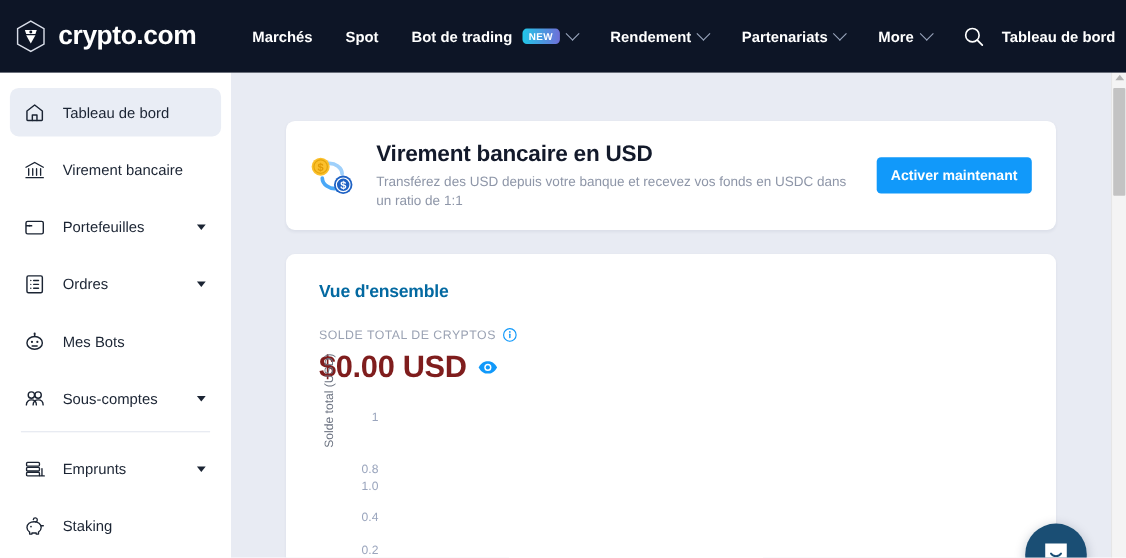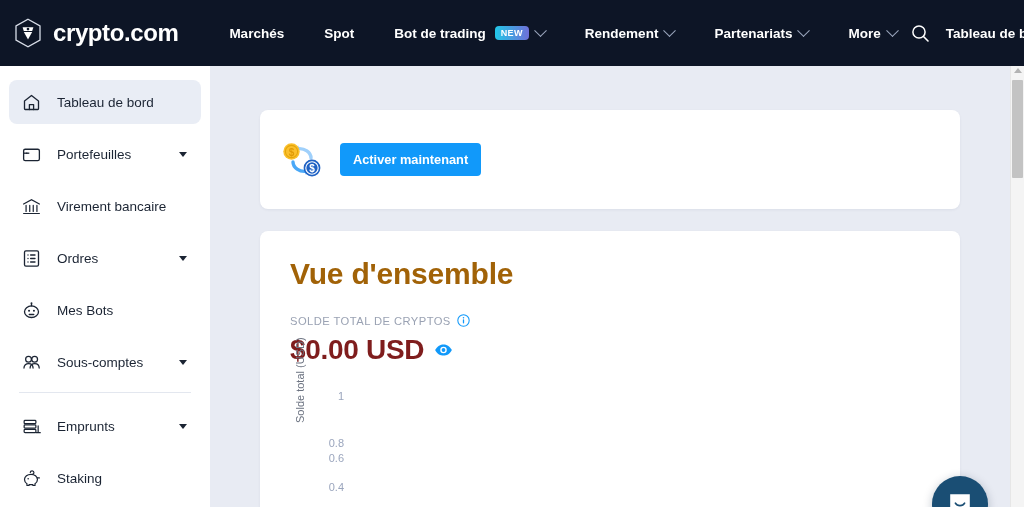--- a/index.html
+++ b/index.html
@@ -19,21 +19,21 @@
     display: flex; align-items: center;
     padding-left: 12px;
     z-index: 30;
   }
   .brand { display: flex; align-items: center; gap: 9px; margin-right: 38px; }
   .brand-mark { width: 32px; height: 32px; display: block; }
   .brand-text {
     color: #ffffff; font-size: 24px; font-weight: 700;
     letter-spacing: -0.4px; line-height: 1;
   }
-  .nav-items { display: flex; align-items: center; gap: 14px; }
+  .nav-items { display: flex; align-items: center; gap: 4px; }
   .nav-item {
     display: flex; align-items: center; gap: 6px;
     color: #ffffff; font-size: 13.5px; font-weight: 700;
     padding: 8px 13px; cursor: pointer; white-space: nowrap;
   }
   .caret {
     display: inline-block; width: 9px; height: 9px;
     border-right: 1.6px solid #9aa6bd; border-bottom: 1.6px solid #9aa6bd;
     transform: rotate(45deg) translate(-2px,-2px);
     margin-left: 1px;
@@ -127,21 +127,21 @@
     background: #1199fa; color: #ffffff;
     font-size: 12.8px; font-weight: 700;
     border: none; border-radius: 4px;
     padding: 9px 13px; cursor: pointer;
     white-space: nowrap;
   }
 
   
   .overview { margin-top: 22px; height: 300px; padding: 26px 30px 0 30px; }
   .ov-title {
-    font-size: 30px; font-weight: 700; color: #a16207;
+    font-size: 16px; font-weight: 700; color: #0369a1;
     letter-spacing: -0.2px;
   }
   .ov-label-row {
     margin-top: 23px; display: flex; align-items: center; gap: 6px;
   }
   .ov-label {
     font-size: 11.2px; font-weight: 400; color: #9aa2b3;
     letter-spacing: 0.45px; text-transform: uppercase;
   }
   .ov-amount-row {
@@ -269,39 +269,39 @@
         <svg width="21" height="21" viewBox="0 0 24 24" fill="none" stroke="#1b2433" stroke-width="1.5" stroke-linecap="round" stroke-linejoin="round">
           <path d="M4 10.2 L12 4 L20 10.2 V19.2 A0.8 0.8 0 0 1 19.2 20 H4.8 A0.8 0.8 0 0 1 4 19.2 Z"></path>
           <path d="M9.6 20 V14.4 H14.4 V20"></path>
         </svg>
       </span>
       <span class="side-label">Tableau de bord</span>
     </div>
 
     <div class="side-item">
       <span class="side-ico">
+        <svg width="21" height="21" viewBox="0 0 24 24" fill="none" stroke="#1b2433" stroke-width="1.4" stroke-linecap="round">
+          <path d="M3 9.2 L12 4.2 L21 9.2"></path>
+          <path d="M3 20 H21"></path>
+          <path d="M5.8 10.8 V17.6 M10 10.8 V17.6 M14 10.8 V17.6 M18.2 10.8 V17.6"></path>
+        </svg>
+      </span>
+      <span class="side-label">Virement bancaire</span>
+    </div>
+
+    <div class="side-item">
+      <span class="side-ico">
         <svg width="21" height="21" viewBox="0 0 24 24" fill="none" stroke="#1b2433" stroke-width="1.5" stroke-linejoin="round">
           <rect x="3" y="6" width="18" height="13" rx="1.8"></rect>
           <path d="M3 10.5 H9.5"></path>
           <circle cx="6.6" cy="10.5" r="0.9" fill="#1b2433" stroke="none"></circle>
         </svg>
       </span>
       <span class="side-label">Portefeuilles</span>
       <span class="side-caret"></span>
-    </div>
-
-    <div class="side-item">
-      <span class="side-ico">
-        <svg width="21" height="21" viewBox="0 0 24 24" fill="none" stroke="#1b2433" stroke-width="1.4" stroke-linecap="round">
-          <path d="M3 9.2 L12 4.2 L21 9.2"></path>
-          <path d="M3 20 H21"></path>
-          <path d="M5.8 10.8 V17.6 M10 10.8 V17.6 M14 10.8 V17.6 M18.2 10.8 V17.6"></path>
-        </svg>
-      </span>
-      <span class="side-label">Virement bancaire</span>
     </div>
 
     <div class="side-item">
       <span class="side-ico">
         <svg width="21" height="21" viewBox="0 0 24 24" fill="none" stroke="#1b2433" stroke-width="1.5" stroke-linecap="round">
           <rect x="4" y="3.2" width="16" height="17.6" rx="1.6"></rect>
           <path d="M8 8 H8.01 M11 8 H16 M8 12 H8.01 M11 12 H16 M8 16 H8.01 M11 16 H16"></path>
         </svg>
       </span>
       <span class="side-label">Ordres</span>
@@ -372,20 +372,24 @@
         <path d="M20.5 9.6 L16.2 13.1 L20.8 16.2 Z" fill="#8ec8fa"></path>
         <path d="M30 35 C21 37 15 31 15 26" fill="none" stroke="#4aa8f7" stroke-width="3.4" stroke-linecap="round"></path>
         <path d="M27.6 38.4 L32 34.9 L27.3 31.9 Z" fill="#3e9ef5"></path>
         <circle cx="13.5" cy="15.5" r="8.2" fill="#fbc02d"></circle>
         <circle cx="13.5" cy="15.5" r="6.1" fill="none" stroke="#e3a50c" stroke-width="1.1"></circle>
         <text x="13.5" y="19.6" font-family="Liberation Sans, sans-serif" font-size="10" font-weight="700" fill="#e09b07" text-anchor="middle">$</text>
         <circle cx="34" cy="32" r="8.4" fill="#1f62c4"></circle>
         <circle cx="34" cy="32" r="6.2" fill="none" stroke="#ffffff" stroke-width="1.1"></circle>
         <text x="34" y="36.1" font-family="Liberation Sans, sans-serif" font-size="10" font-weight="700" fill="#ffffff" text-anchor="middle">$</text>
       </svg>
+      <div class="banner-text">
+        <div class="banner-title">Virement bancaire en USD</div>
+        <div class="banner-sub">Transférez des USD depuis votre banque et recevez vos fonds en USDC dans un ratio de 1:1</div>
+      </div>
       <button class="banner-btn">Activer maintenant</button>
     </div>
 
     <div class="card overview">
       <div class="ov-title">Vue d'ensemble</div>
 
       <div class="ov-label-row">
         <span class="ov-label">SOLDE TOTAL DE CRYPTOS</span>
         <span class="icon-btn">
           <svg width="13" height="13" viewBox="0 0 16 16">
@@ -405,21 +409,21 @@
             <circle cx="12" cy="8" r="2.4" fill="#1199fa"></circle>
           </svg>
         </span>
       </div>
 
       <div class="chart-wrap">
         <div class="chart-ylabel">Solde total (USD)</div>
         <div class="chart-ticks">
           <span class="tick" style="top:6px;">1</span>
           <span class="tick" style="top:53px;">0.8</span>
-          <span class="tick" style="top:68px;">0.6</span>
+          <span class="tick" style="top:68px;">1.0</span>
           <span class="tick" style="top:97px;text-align:right;">0.4</span>
           <span class="tick" style="top:127px;">0.2</span>
         </div>
       </div>
     </div>
 
     <div class="intercom">
       <svg width="28" height="28" viewBox="0 0 28 28">
         <path d="M4.2 4.2 H23.8 V19.4 H11.6 L4.2 25.2 Z" fill="#ffffff"></path>
         <path d="M9.4 13.2 C11.2 16.4 16.8 16.4 18.6 13.2" fill="none" stroke="#1a4e74" stroke-width="1.7" stroke-linecap="round"></path>

